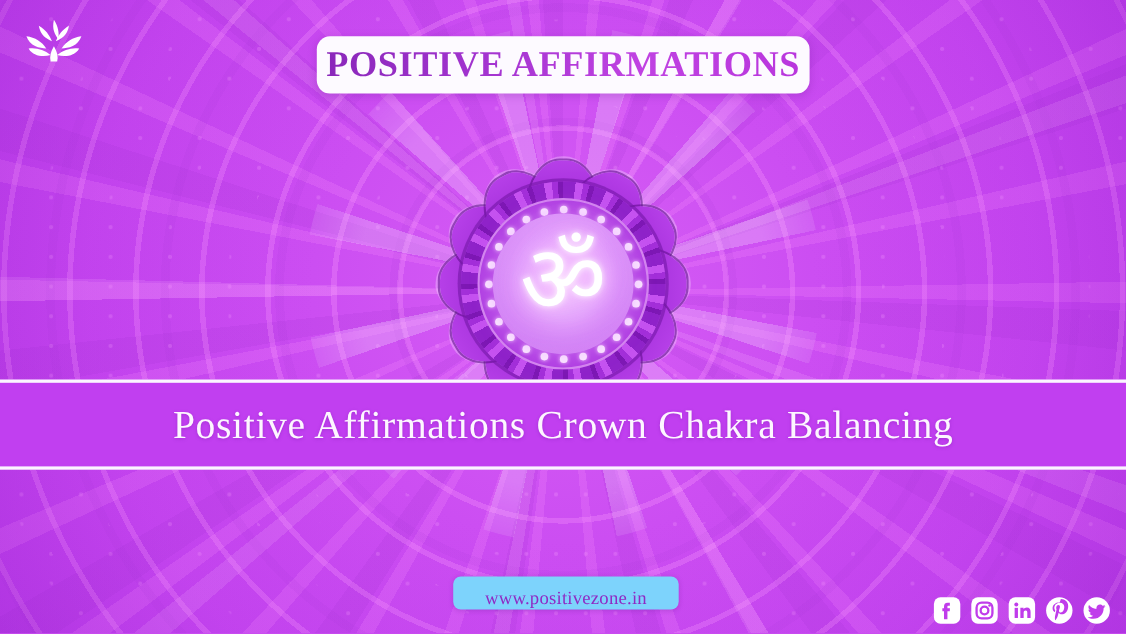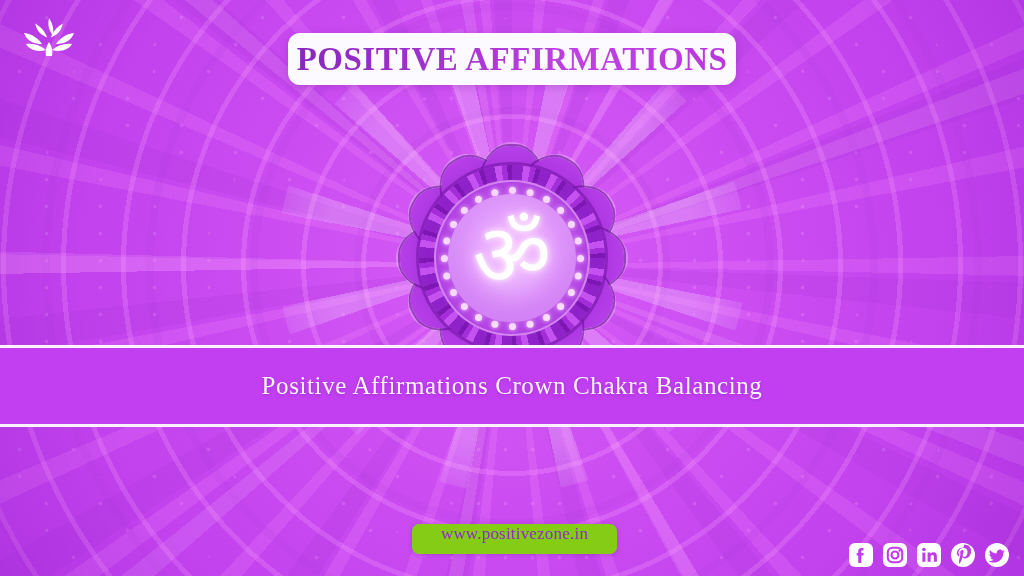--- a/index.html
+++ b/index.html
@@ -222,35 +222,35 @@
     position:absolute;
     left:0; top:345px;
     width:1024px; height:82px;
     background:#c13ff0;
     border-top:3px solid #fbf4ff;
     border-bottom:3px solid #fbf4ff;
     display:flex; align-items:center; justify-content:center;
   }
   .banner-text{
     font-family:"Liberation Serif", serif;
-    font-size:25px;
+    font-size:36px;
     color:#fdf6ff;
     letter-spacing:.6px;
     white-space:nowrap;
     text-shadow:0 1px 3px rgba(110,20,160,.35);
   }
 
   
   .url-pill{
     position:absolute;
     left:412px; top:524px;
     width:205px; height:30px;
-    background:#84cc16;
+    background:#7dd3fc;
     border-radius:7px;
-    display:flex; align-items:flex-start; justify-content:center;
+    display:flex; align-items:flex-end; justify-content:center;
     box-shadow:0 1px 5px rgba(90,20,130,.22);
   }
   .url-text{
     font-family:"Liberation Serif", serif;
     font-size:17px;
     color:#8f2bc4;
     letter-spacing:.2px;
     white-space:nowrap;
   }
 

